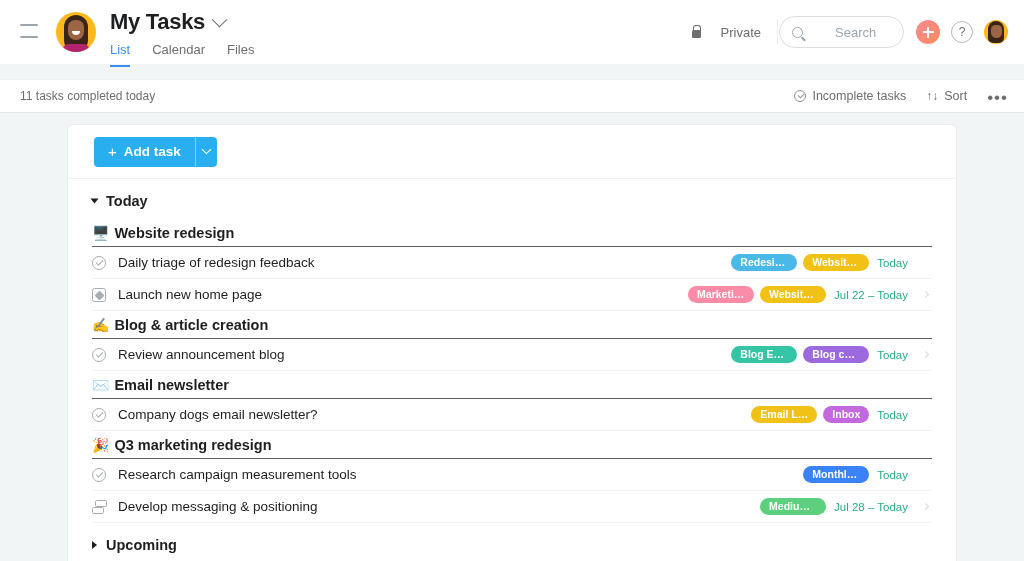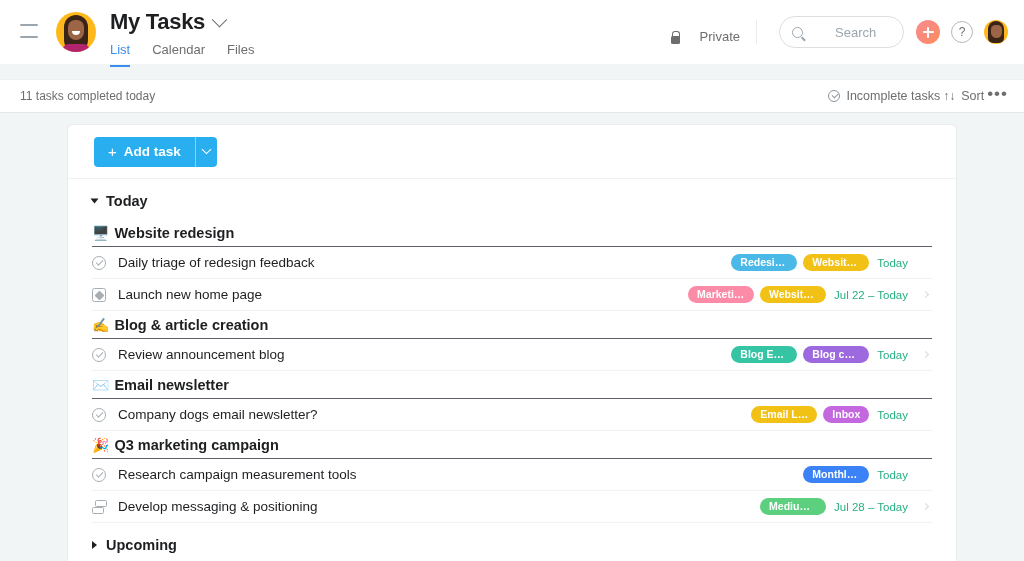--- a/index.html
+++ b/index.html
@@ -59,23 +59,23 @@
     font-size:13px; color:#6d6e6f; padding-bottom:7px; cursor:pointer;
     border-bottom:2.5px solid transparent; line-height:16px;
   }
   .tab.active { color:#3b8ef0; border-bottom-color:#3b8ef0; }
 
   .top-right {
     position:absolute; right:16px; top:16px;
     display:flex; align-items:center; gap:0;
   }
   .private {
-    display:flex; align-items:flex-end; gap:20px;
+    display:flex; align-items:center; gap:20px;
     font-size:13px; color:#6d6e6f; cursor:pointer;
-    padding-right:16px; margin-right:22px; border-right:1px solid #e8ecee; height:24px;
+    padding-right:16px; margin-right:1px; border-right:1px solid #e8ecee; height:24px;
   }
   .lock {
     width:9px; height:8px; background:#6d6e6f; border-radius:1.5px;
     position:relative; margin-top:3px;
   }
   .lock:before {
     content:""; position:absolute; left:1.5px; top:-5px;
     width:6px; height:6px; border:1.6px solid #6d6e6f;
     border-bottom:none; border-radius:3px 3px 0 0;
   }
@@ -116,21 +116,21 @@
 
   
   .subbar {
     height:34px; background:#fff; border-top:1px solid #edf1f2;
     display:flex; align-items:center; position:relative;
     border-bottom:1px solid #e3e8ea;
     margin-top:15px;
   }
   .completed-text { font-size:12px; color:#6d6e6f; margin-left:20px; }
   .subbar-right {
-    position:absolute; right:16px; display:flex; align-items:flex-start; gap:3px;
+    position:absolute; right:16px; display:flex; align-items:flex-end; gap:20px;
   }
   .sb-item { display:flex; align-items:center; gap:6px; font-size:12.5px; color:#6d6e6f; cursor:pointer; }
   .circ-check {
     width:12px; height:12px; border:1.3px solid #8d959b; border-radius:50%;
     position:relative; flex:none;
   }
   .circ-check:after {
     content:""; position:absolute; left:2.8px; top:2.2px; width:5px; height:2.6px;
     border-left:1.3px solid #8d959b; border-bottom:1.3px solid #8d959b;
     transform:rotate(-45deg);
@@ -383,21 +383,21 @@
             <span class="tag" style="background:#f1c115">Email Life...</span>
             <span class="tag" style="background:#c468e0">Inbox</span>
             <span class="due">Today</span>
           </span>
           <span class="row-chev empty">
             <i></i>
           </span>
         </div>
         <div class="section-head">
           <span class="sec-emoji">🎉</span>
-          <span class="sec-title">Q3 marketing campaign</span>
+          <span class="sec-title">Q3 marketing redesign</span>
         </div>
         <div class="task-row">
           <span class="t-icon">
             <span class="check-ring"></span>
           </span>
           <span class="t-name">Research campaign measurement tools</span>
           <span class="t-right">
             <span class="tag" style="background:#3b82f6">Monthly t...</span>
             <span class="due">Today</span>
           </span>

